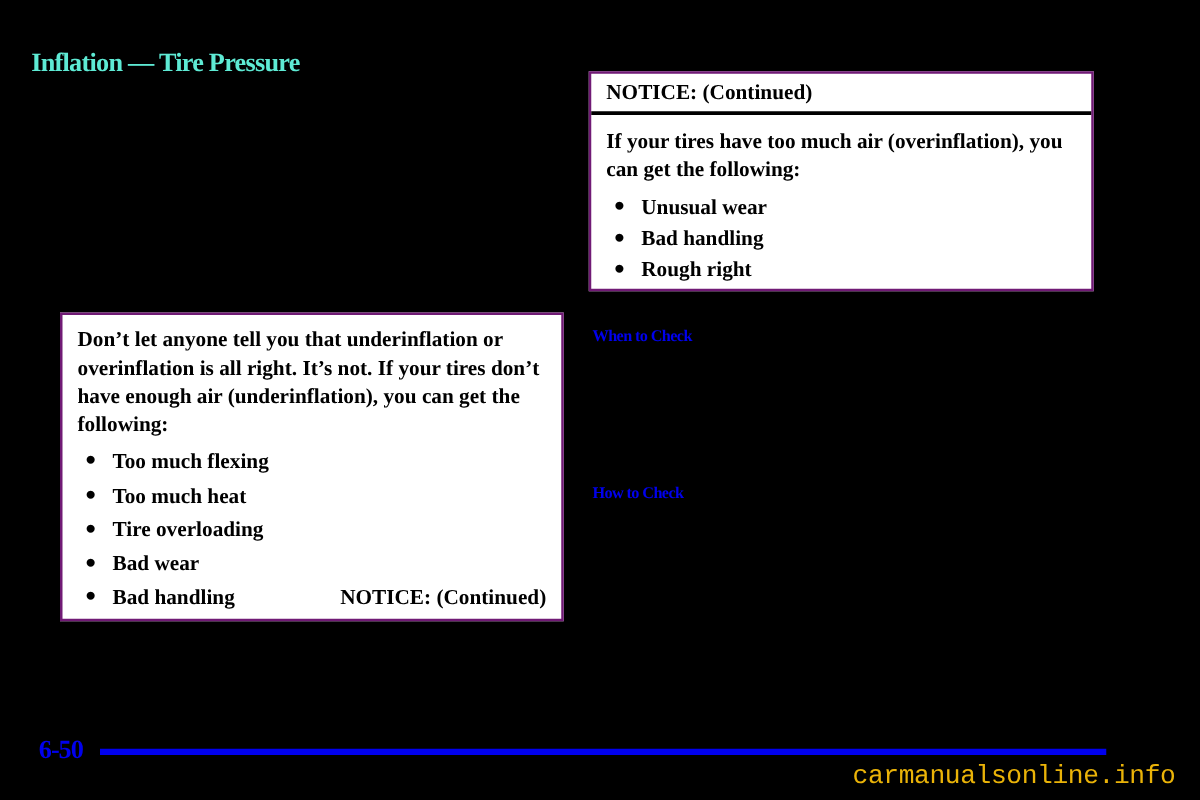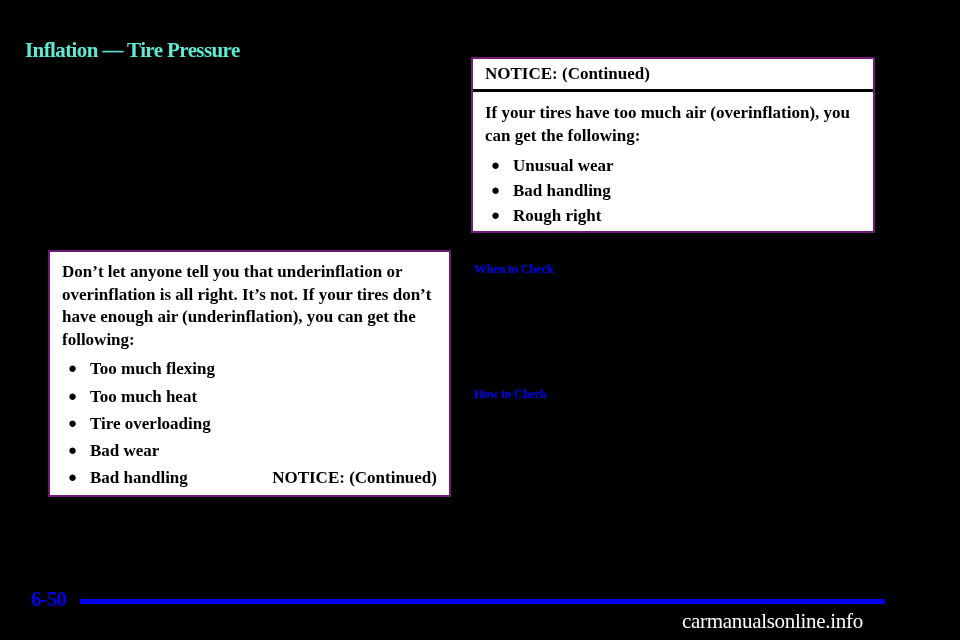--- a/index.html
+++ b/index.html
@@ -151,22 +151,22 @@
     left: 80px;
     top: 599px;
     width: 805px;
     height: 5px;
     background: #0000EE;
   }
   #watermark {
     position: absolute;
     left: 682px;
     top: 611px;
-    color: #ffffff;
-    font-family: Liberation Serif, serif;
+    color: #eab308;
+    font-family: Liberation Mono, monospace;
     font-size: 21px;
     letter-spacing: -0.3px;
     line-height: 1;
     white-space: nowrap;
   }
 </style>
 </head>
 <body>
 
 <div id="page">

